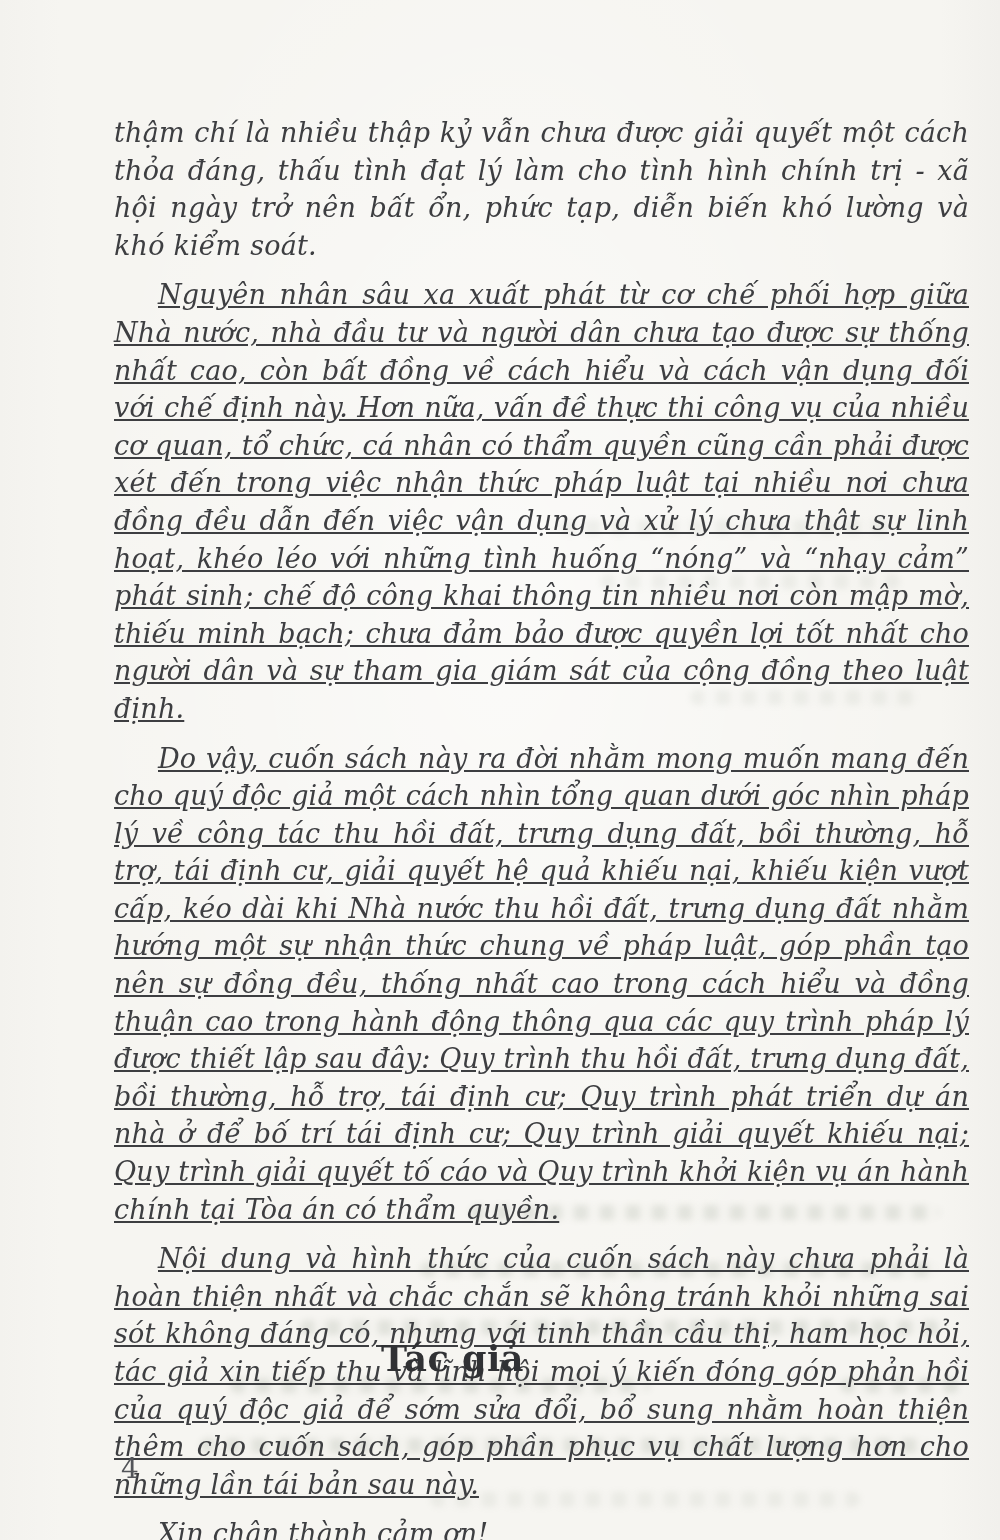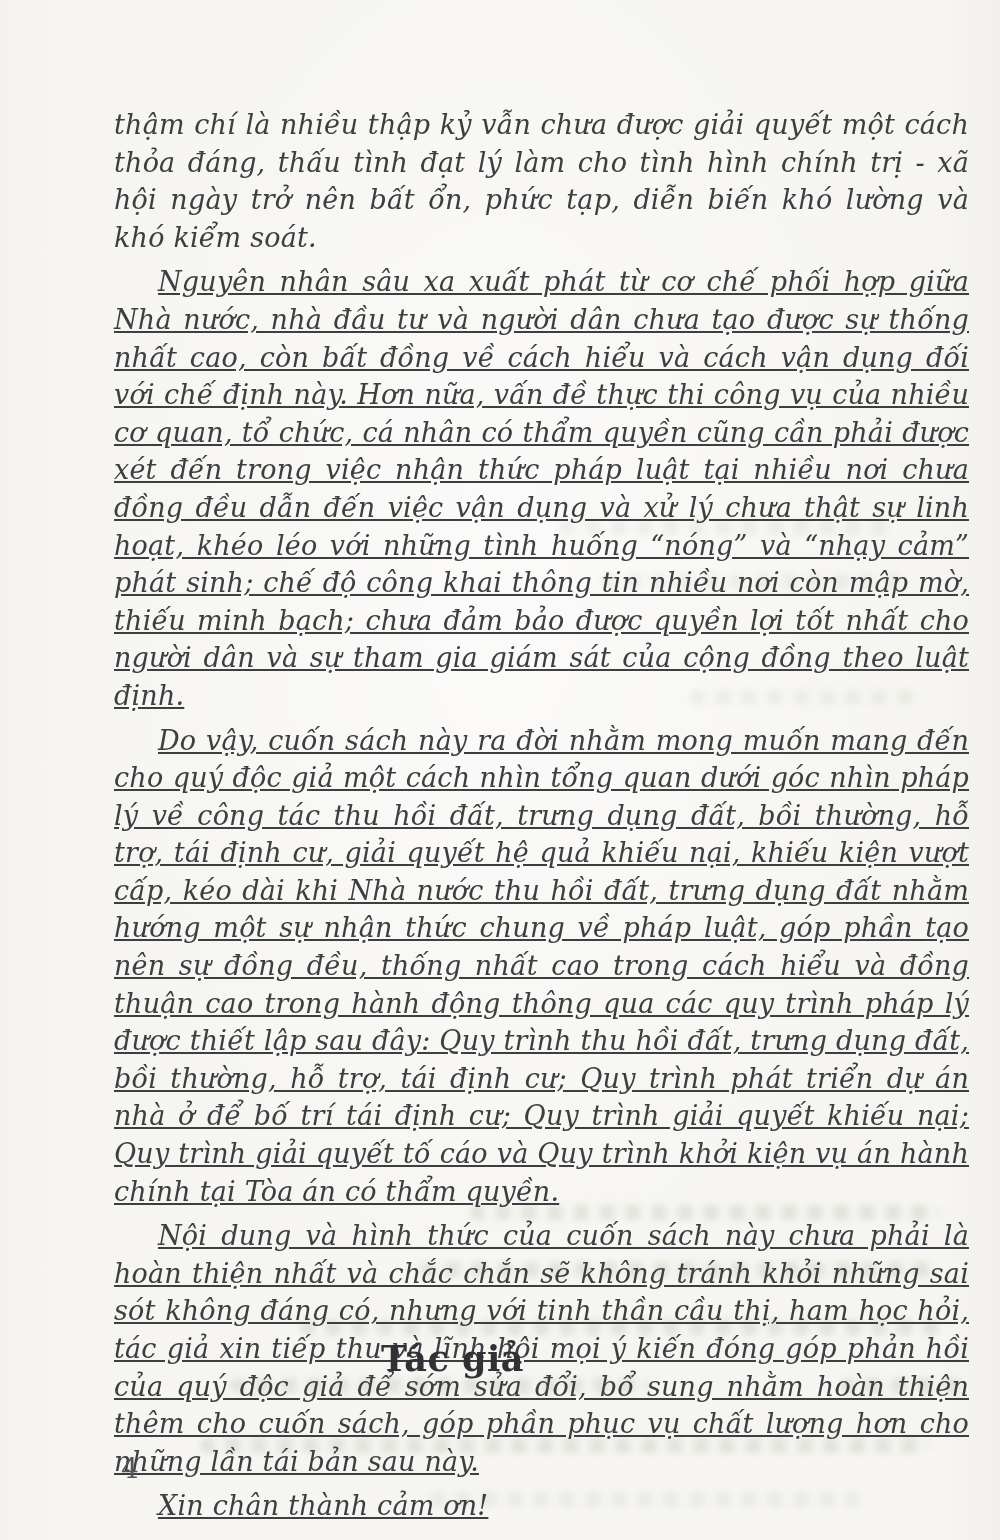--- a/index.html
+++ b/index.html
@@ -41,21 +41,21 @@
     top: 102px;
     width: 855px;
     color: #3d3e41;
     font-style: italic;
     font-size: 27px;
     line-height: 37.6px;
     text-align: justify;
     letter-spacing: 0.2px;
   }
   p.para {
-    margin: 4px 0 7px 0;
+    margin: 12px 0 7px 0;
   }
   p.para.indent {
     text-indent: 44px;
     text-decoration: underline;
   }
   .signature {
     position: absolute;
     top: 1338px;
     left: 114px;
     width: 855px;

